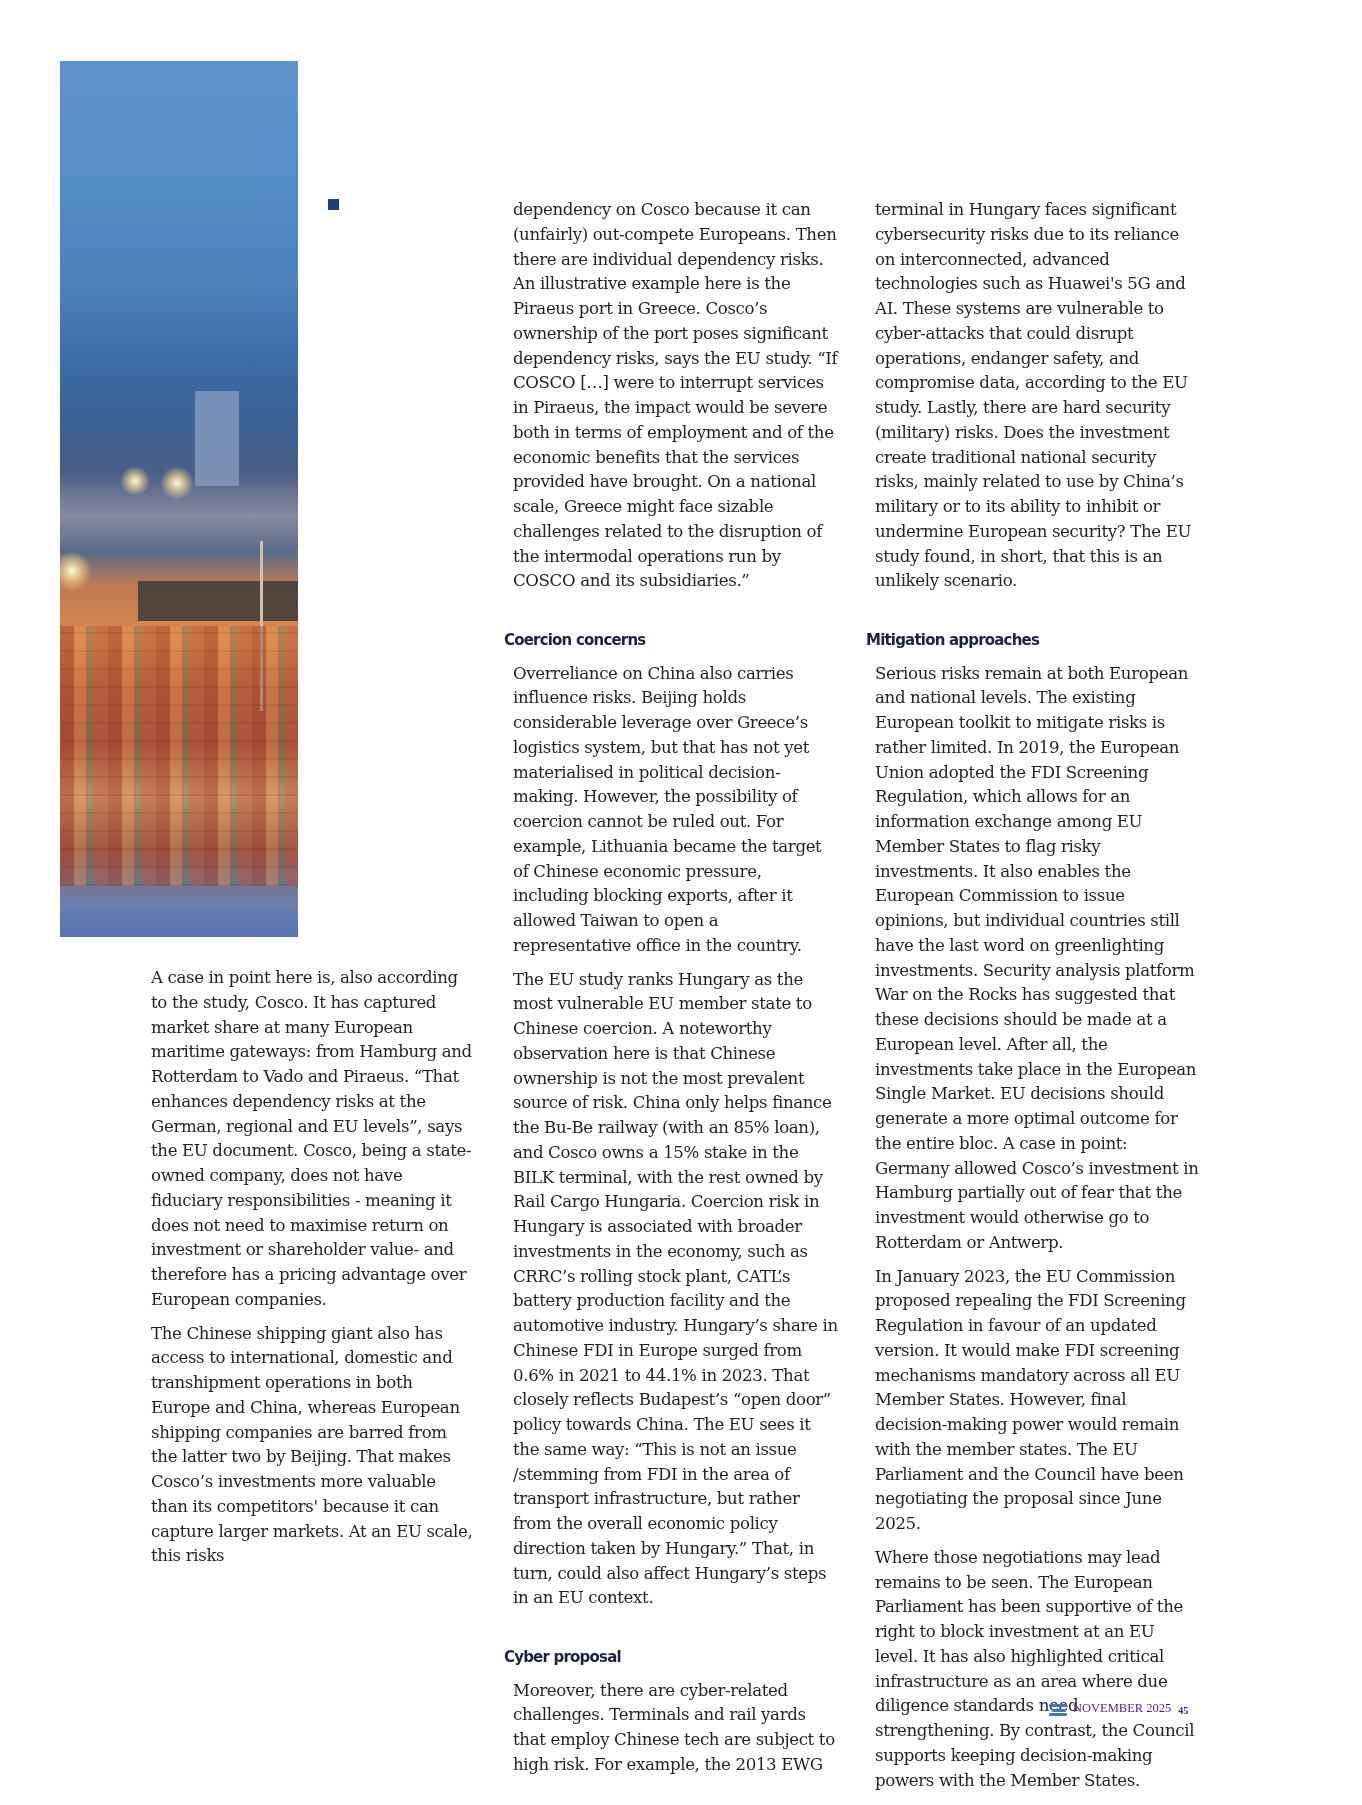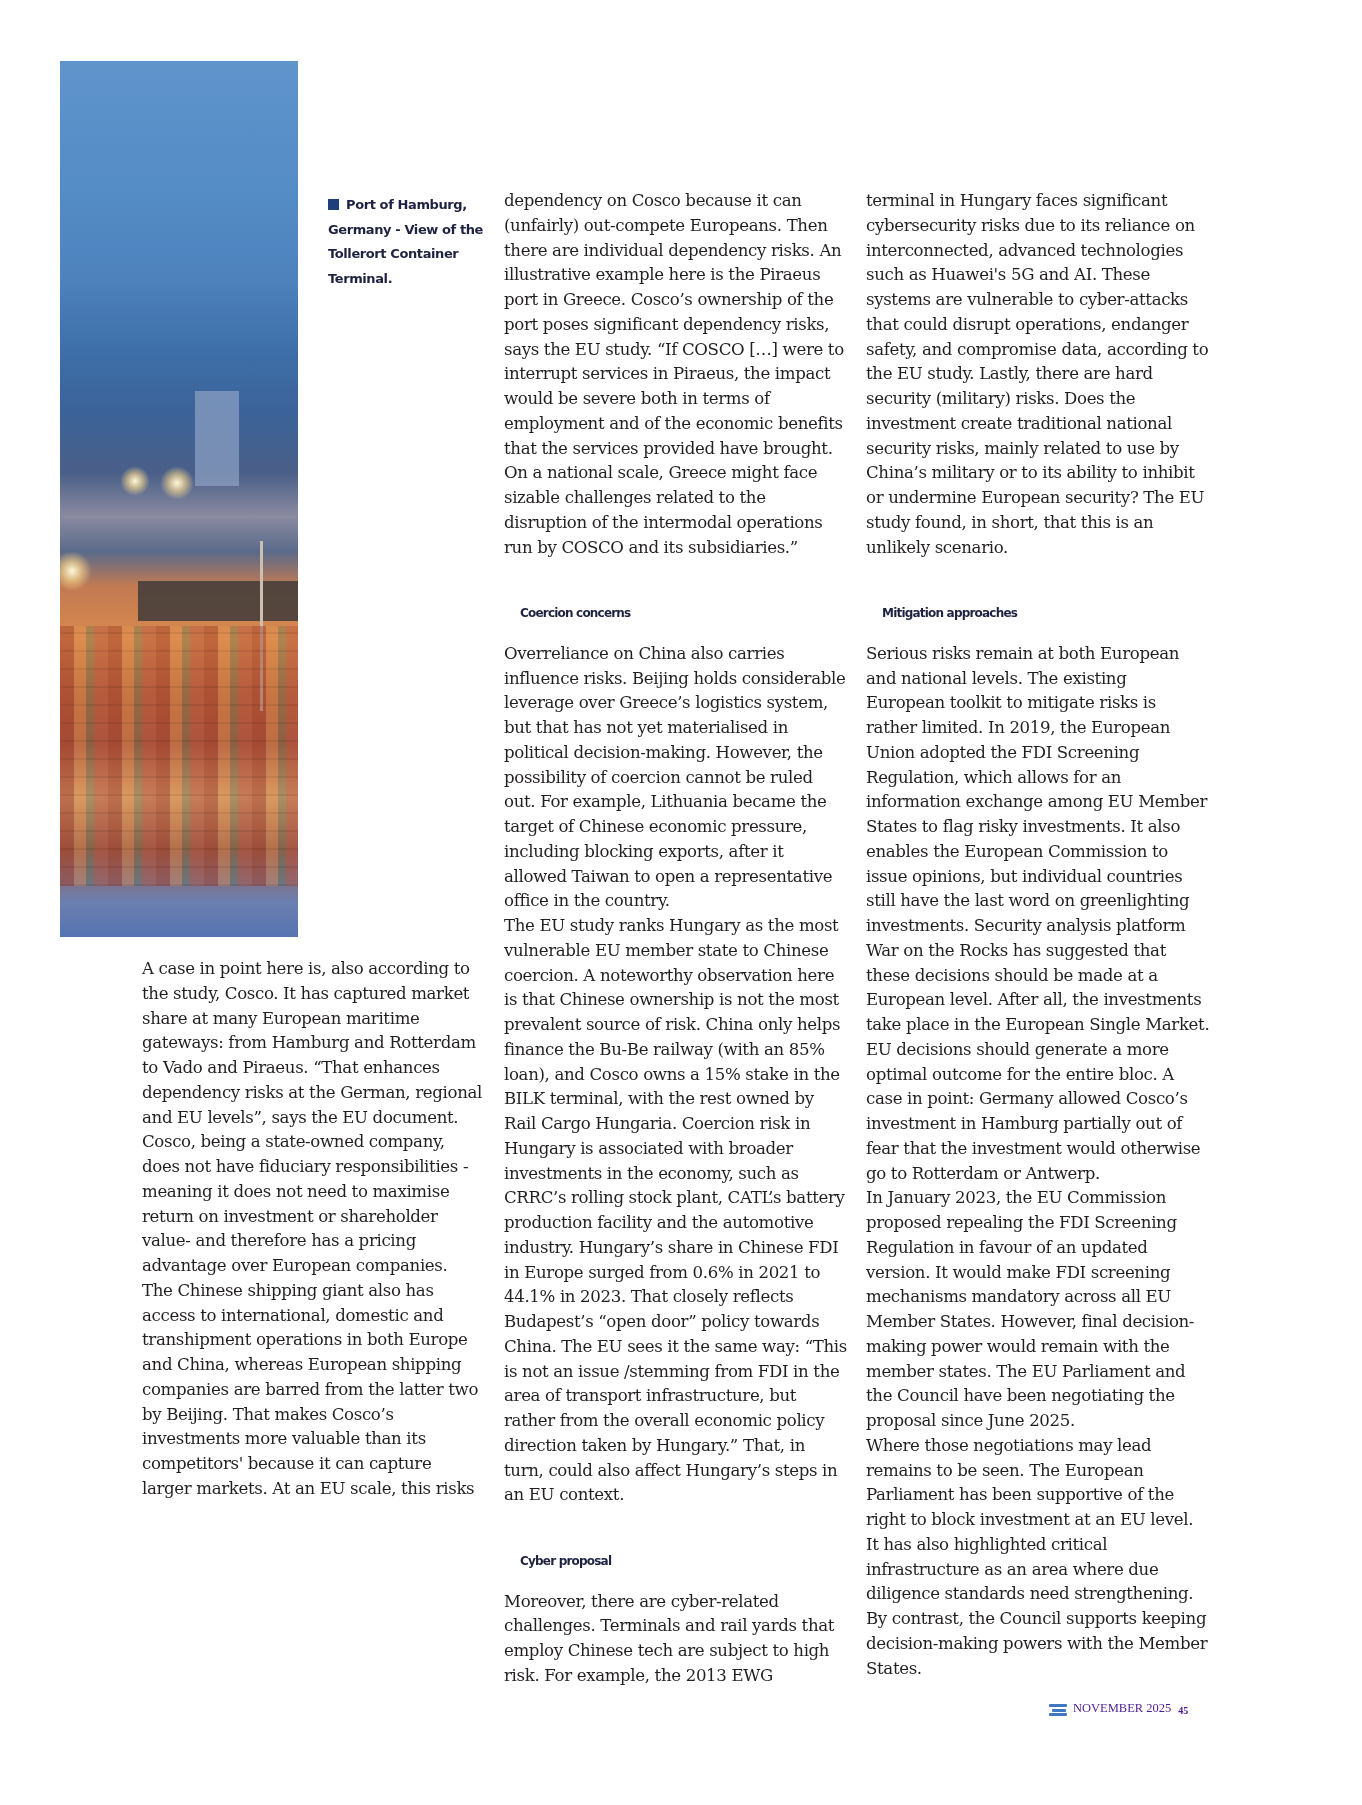--- a/index.html
+++ b/index.html
@@ -17,23 +17,23 @@
   .photo .bldg { position:absolute; left:135px; top:330px; width:44px; height:95px; background:#8ea3c4; opacity:.7; }
   .photo .crates { position:absolute; left:0; top:565px; width:238px; height:260px;
     background:repeating-linear-gradient(90deg, rgba(160,60,40,.45) 0 14px, rgba(230,150,80,.35) 14px 26px, rgba(80,120,80,.3) 26px 34px, rgba(180,80,60,.4) 34px 48px),
                repeating-linear-gradient(0deg, rgba(0,0,0,.12) 0 2px, transparent 2px 18px); }
   .photo .pole { position:absolute; left:200px; top:480px; width:3px; height:170px; background:#c9c0b0; }
   .caption { position:absolute; left:328px; top:193px; width:160px;
     font-family:"DejaVu Sans","Liberation Sans",sans-serif; font-weight:bold; font-size:13px;
     line-height:24.5px; color:#1d2240; letter-spacing:-0.4px; }
   .caption .sq { display:inline-block; width:11px; height:11px; background:#1f3f7a; margin-right:7px; vertical-align:-1px; }
   .col { position:absolute; font-size:16.6px; line-height:24.75px; letter-spacing:-0.35px; }
-  .col p { margin:0; }
-  .col h3 { margin:16px; font-family:"DejaVu Sans","Liberation Sans",sans-serif; font-weight:bold;
-    font-size:12px; color:#1d2240; letter-spacing:-0.8px; line-height:24.75px; }
+  .col p { margin:9px; }
+  .col h3 { margin:0; font-family:"DejaVu Sans","Liberation Sans",sans-serif; font-weight:bold;
+    font-size:15px; color:#1d2240; letter-spacing:-0.8px; line-height:24.75px; }
   .gap { height:24.75px; }
   #col1 { left:142px; top:957px; width:340px; }
   #col2 { left:504px; top:189px; width:344px; }
   #col3 { left:866px; top:189px; width:344px; }
   .footer { position:absolute; left:1049px; top:1696px; height:20px; display:flex; align-items:flex-end;
     font-family:Liberation Serif, serif; font-size:12.5px; color:#4c1d95; }
   .footer .logo { width:20px; height:12px; position:relative; margin-right:4px; }
   .footer .logo i { position:absolute; left:0; height:3px; background:#3f77c2; border-radius:1px; }
   .footer .num { font-weight:bold; margin-left:7px; font-size:10px; }
 </style>
@@ -44,21 +44,21 @@
   <div class="bldg"></div>
   <div class="glow" style="left:60px;top:405px;width:30px;height:30px;"></div>
   <div class="glow" style="left:100px;top:405px;width:34px;height:34px;"></div>
   <div class="glow" style="left:-8px;top:490px;width:40px;height:40px;"></div>
   <div class="shed"></div>
   <div class="pole"></div>
   <div class="crates"></div>
 </div>
 
 <div class="caption">
-  <span class="sq"></span><span>Port of Hamburg, Germany - View of the Tollerort Container Terminal.</span>
+  <span class="sq"></span>
 </div>
 
 <div class="col" id="col1">
   <p>A case in point here is, also according to the study, Cosco. It has captured market share at many European maritime gateways: from Hamburg and Rotterdam to Vado and Piraeus. “That enhances dependency risks at the German, regional and EU levels”, says the EU document. Cosco, being a state-owned company, does not have fiduciary responsibilities - meaning it does not need to maximise return on investment or shareholder value- and therefore has a pricing advantage over European companies.</p>
   <p>The Chinese shipping giant also has access to international, domestic and transhipment operations in both Europe and China, whereas European shipping companies are barred from the latter two by Beijing. That makes Cosco’s investments more valuable than its competitors' because it can capture larger markets. At an EU scale, this risks</p>
 </div>
 
 <div class="col" id="col2">
   <p>dependency on Cosco because it can (unfairly) out-compete Europeans. Then there are individual dependency risks. An illustrative example here is the Piraeus port in Greece. Cosco’s ownership of the port poses significant dependency risks, says the EU study. “If COSCO […] were to interrupt services in Piraeus, the impact would be severe both in terms of employment and of the economic benefits that the services provided have brought. On a national scale, Greece might face sizable challenges related to the disruption of the intermodal operations run by COSCO and its subsidiaries.”</p>
   <div class="gap"></div>

